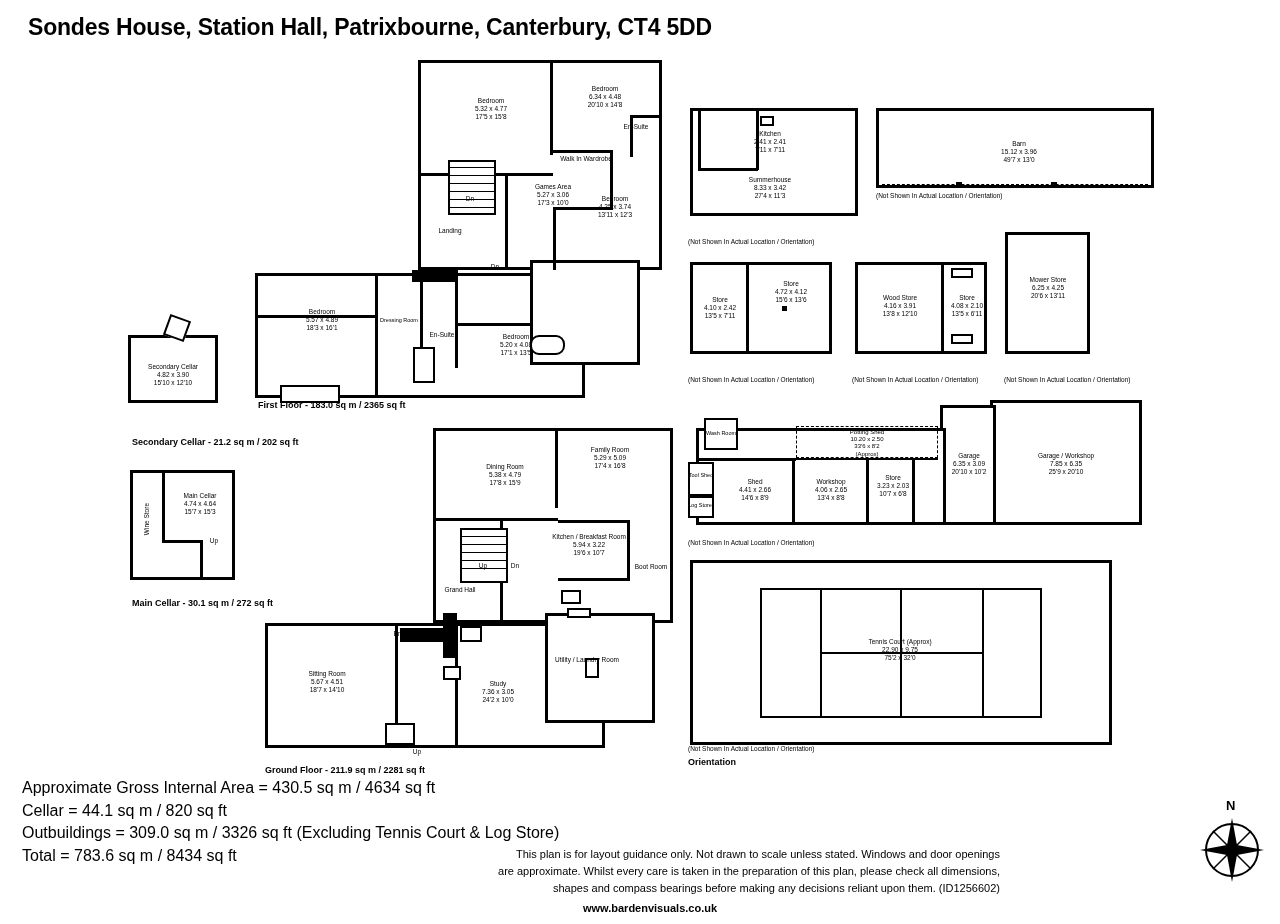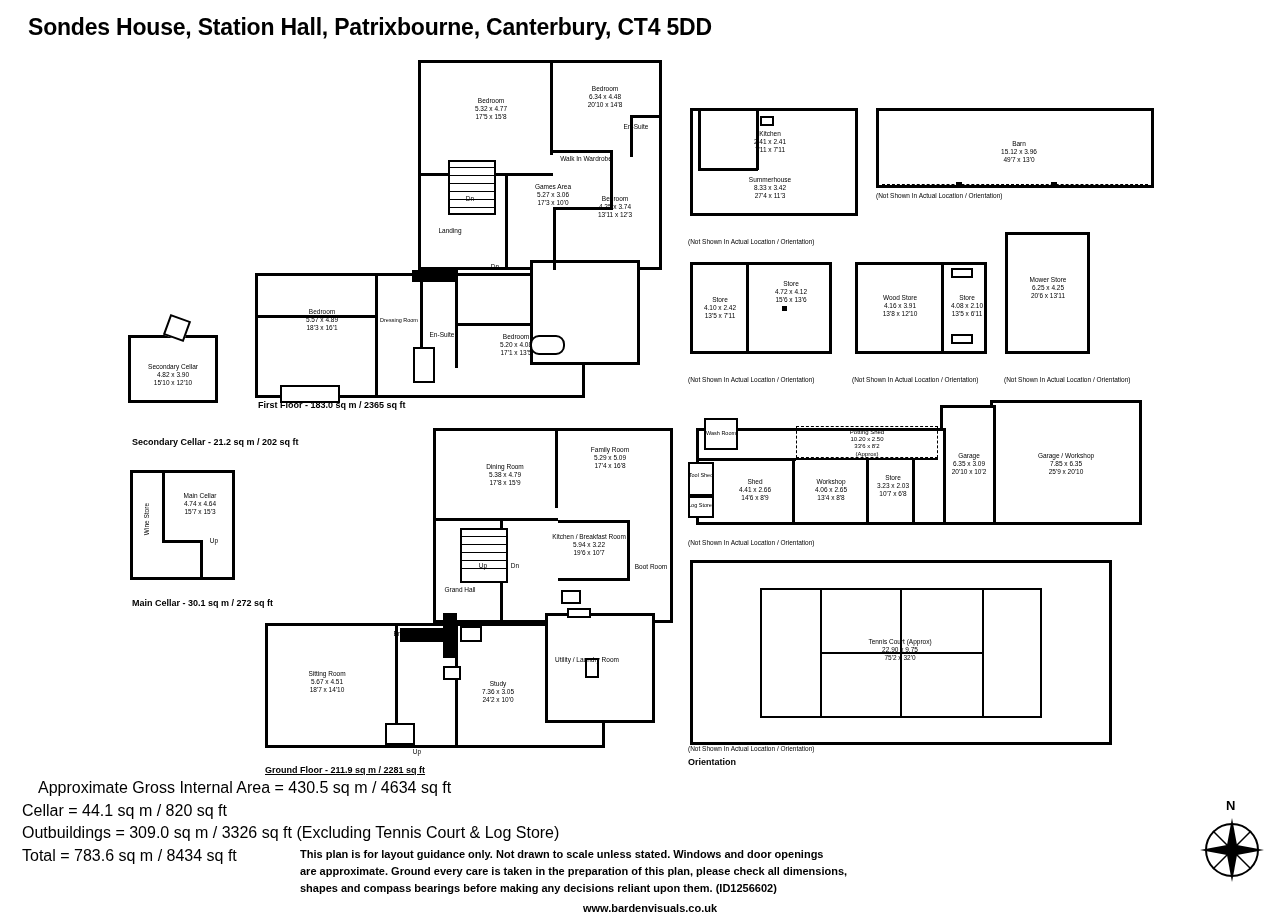--- a/index.html
+++ b/index.html
@@ -15,21 +15,21 @@
   .lbl{position:absolute;text-align:center;font-size:6.5px;line-height:1.25;color:#000;white-space:nowrap;}
   .plan-title{position:absolute;font-size:9px;font-weight:bold;}
   .note{position:absolute;font-size:6.5px;color:#000;}
   .outline{position:absolute;border:3px solid #000;box-sizing:border-box;background:#fff;}
   .outline.thin{border-width:2px;}
   .fill{position:absolute;background:#000;}
   .hatch{position:absolute;
      background-image:linear-gradient(45deg,#000 10%,transparent 10%,transparent 50%,#000 50%,#000 60%,transparent 60%);
      background-size:4px 4px;}
   .summary{position:absolute;left:22px;font-size:16px;}
-  .disclaimer{position:absolute;text-align:left;font-size:11px;line-height:1.35;font-weight:bold;}
+  .disclaimer{position:absolute;text-align:right;font-size:11px;line-height:1.35;}
   .site{position:absolute;text-align:center;font-size:11px;font-weight:bold;}
   .compass{position:absolute;}
   .tennis{position:absolute;border:2px solid #000;box-sizing:border-box;}
   .tline{position:absolute;background:#000;}
   .dashed{position:absolute;border-top:1px dashed #000;}
   .dashbox{position:absolute;border:1px dashed #000;box-sizing:border-box;}
 </style>
 </head>
 <body>
 
@@ -238,21 +238,21 @@
   <div class="lbl" style="left:218px;top:144px;width:20px;">
     <span>Up</span>
   </div>
   <div class="lbl" style="left:250px;top:144px;width:20px;">
     <span>Dn</span>
   </div>
   <div class="lbl" style="left:152px;top:330px;width:20px;">
     <span>Up</span>
   </div>
 </div>
-<div class="plan-title" style="left:265px;top:765px;text-decoration:underline;">Ground Floor - 211.9 sq m / 2281 sq ft</div>
+<div class="plan-title" style="left:265px;top:765px;">Ground Floor - 211.9 sq m / 2281 sq ft</div>
 
 <div class="plan" style="left:690px;top:108px;width:170px;height:120px;">
   <div class="outline" style="left:0px;top:0px;width:168px;height:108px;"></div>
   <div class="wall" style="left:8px;top:0px;width:3px;height:62px;"></div>
   <div class="wall" style="left:8px;top:60px;width:60px;height:3px;"></div>
   <div class="wall" style="left:66px;top:0px;width:3px;height:62px;"></div>
   <div class="outline thin" style="left:70px;top:8px;width:14px;height:10px;"></div>
   <div class="lbl" style="left:40px;top:22px;width:80px;">
     <span>Kitchen</span><br>
     <span>2.41 x 2.41</span><br>
@@ -395,27 +395,27 @@
   <div class="tline" style="left:130px;top:92px;width:164px;height:2px;"></div>
   <div class="lbl" style="left:140px;top:78px;width:140px;">
     <span>Tennis Court (Approx)</span><br>
     <span>22.90 x 9.75</span><br>
     <span>75'2 x 32'0</span>
   </div>
 </div>
 <div class="note" style="left:688px;top:745px;">(Not Shown In Actual Location / Orientation)</div>
 <div class="plan-title" style="left:688px;top:757px;">Orientation</div>
 
-<div class="summary" style="top:779px;margin-left:16px;">Approximate Gross Internal Area = 430.5 sq m / 4634 sq ft</div>
+<div class="summary" style="top:779px;">Approximate Gross Internal Area = 430.5 sq m / 4634 sq ft</div>
 <div class="summary" style="top:802px;">Cellar = 44.1 sq m / 820 sq ft</div>
 <div class="summary" style="top:824px;">Outbuildings = 309.0 sq m / 3326 sq ft (Excluding Tennis Court &amp; Log Store)</div>
 <div class="summary" style="top:847px;">Total = 783.6 sq m / 8434 sq ft</div>
 
 <div class="disclaimer" style="left:300px;top:847px;width:700px;">This plan is for layout guidance only. Not drawn to scale unless stated. Windows and door openings</div>
-<div class="disclaimer" style="left:300px;top:864px;width:700px;">are approximate. Ground every care is taken in the preparation of this plan, please check all dimensions,</div>
+<div class="disclaimer" style="left:300px;top:864px;width:700px;">are approximate. Whilst every care is taken in the preparation of this plan, please check all dimensions,</div>
 <div class="disclaimer" style="left:300px;top:881px;width:700px;">shapes and compass bearings before making any decisions reliant upon them. (ID1256602)</div>
 <div class="site" style="left:300px;top:902px;width:700px;">www.bardenvisuals.co.uk</div>
 
 <div class="compass" style="left:1196px;top:800px;width:72px;height:80px;">
   <div style="position:absolute;left:30px;top:-2px;font-size:13px;font-weight:bold;">N</div>
   <svg width="72" height="72" viewBox="0 0 72 72" style="position:absolute;left:0;top:14px;">
     <circle cx="36" cy="36" r="26" fill="none" stroke="#000" stroke-width="2"></circle>
     <polygon points="36,4 41,31 36,36 31,31" fill="#000"></polygon>
     <polygon points="36,68 41,41 36,36 31,41" fill="#000"></polygon>
     <polygon points="4,36 31,41 36,36 31,31" fill="#000"></polygon>

